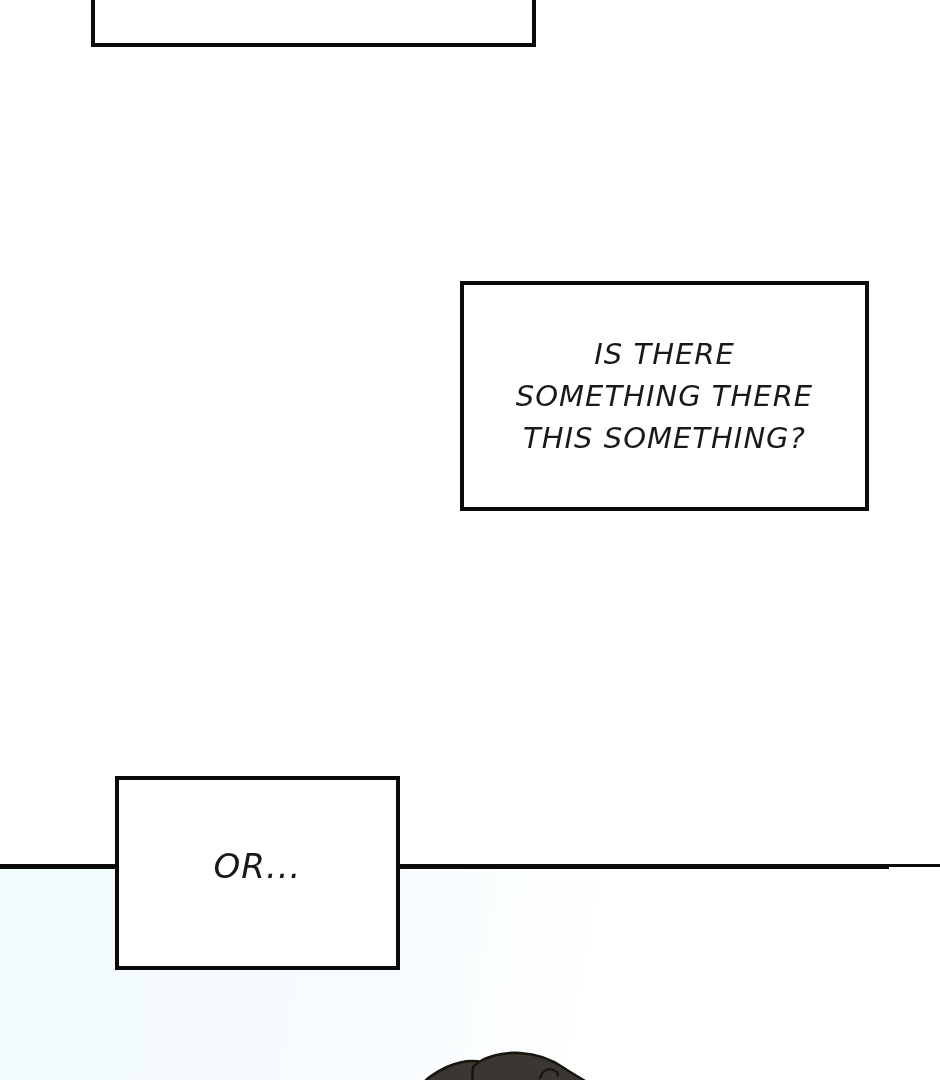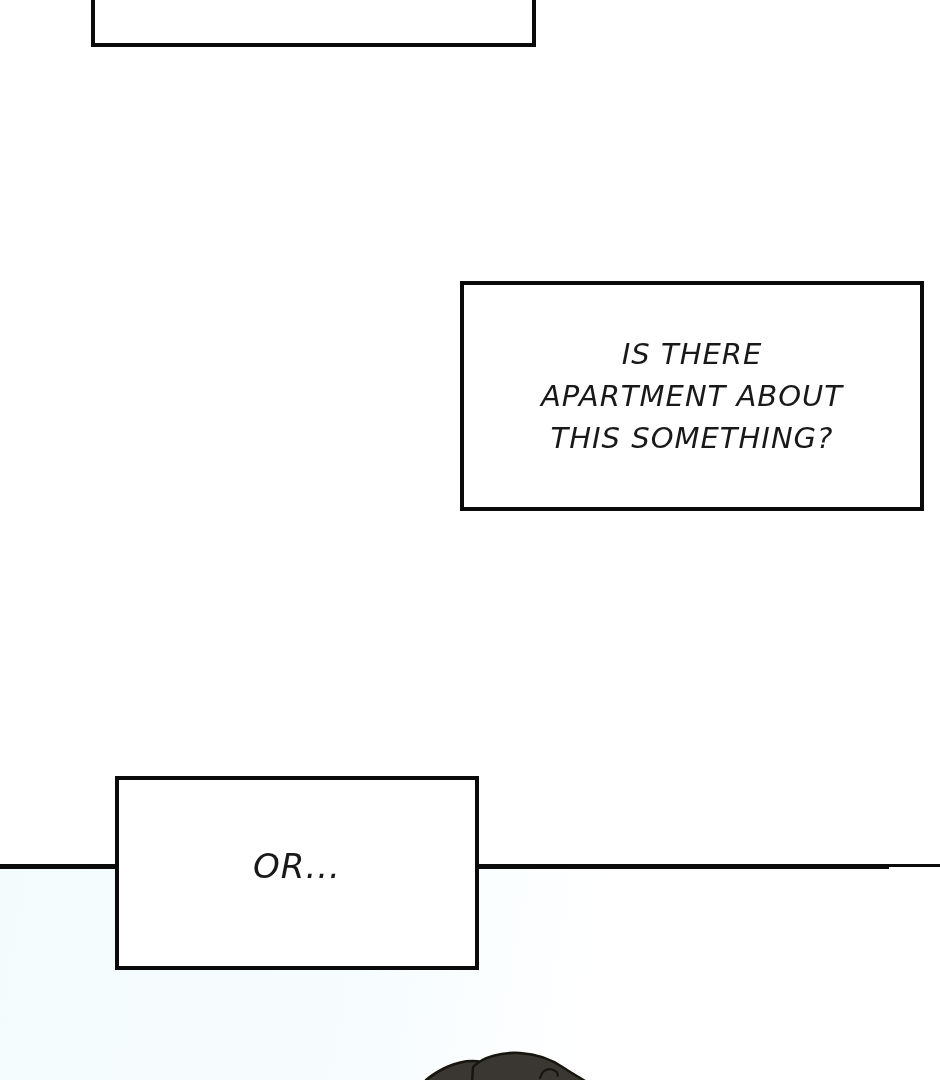--- a/index.html
+++ b/index.html
@@ -51,27 +51,27 @@
   }
   .caption-box.top {
     left: 91px;
     top: -13px;
     width: 445px;
     height: 60px;
   }
   .caption-box.middle {
     left: 460px;
     top: 281px;
-    width: 464px;
+    width: 409px;
     height: 230px;
   }
   .caption-box.or {
     left: 115px;
     top: 776px;
-    width: 364px;
+    width: 285px;
     height: 194px;
     padding-bottom: 14px;
   }
   .caption-text {
     color: #191919;
     font-style: italic;
     letter-spacing: 1px;
     white-space: nowrap;
   }
   .caption-box.middle .caption-text {
@@ -112,21 +112,21 @@
   <div class="divider main"></div>
   <div class="divider tail"></div>
 
   <div class="caption-box top">
     <span class="caption-text"></span>
   </div>
 
   <div class="caption-box middle">
     <span class="caption-text">
       <span class="caption-line">IS THERE</span>
-      <span class="caption-line">APARTMENT ABOUT</span>
+      <span class="caption-line">SOMETHING THERE</span>
       <span class="caption-line">THIS SOMETHING?</span>
     </span>
   </div>
 
   <div class="caption-box or">
     <span class="caption-text">OR...</span>
   </div>
 
   <svg class="hair-svg" viewBox="0 0 190 34">
     <path class="hair-outline" d="M 12,37 L 12,34 C 24,24 42,15 58,15 C 66,15 73,17 79,20.5 L 80,37 Z" fill="#3a3733"></path>

